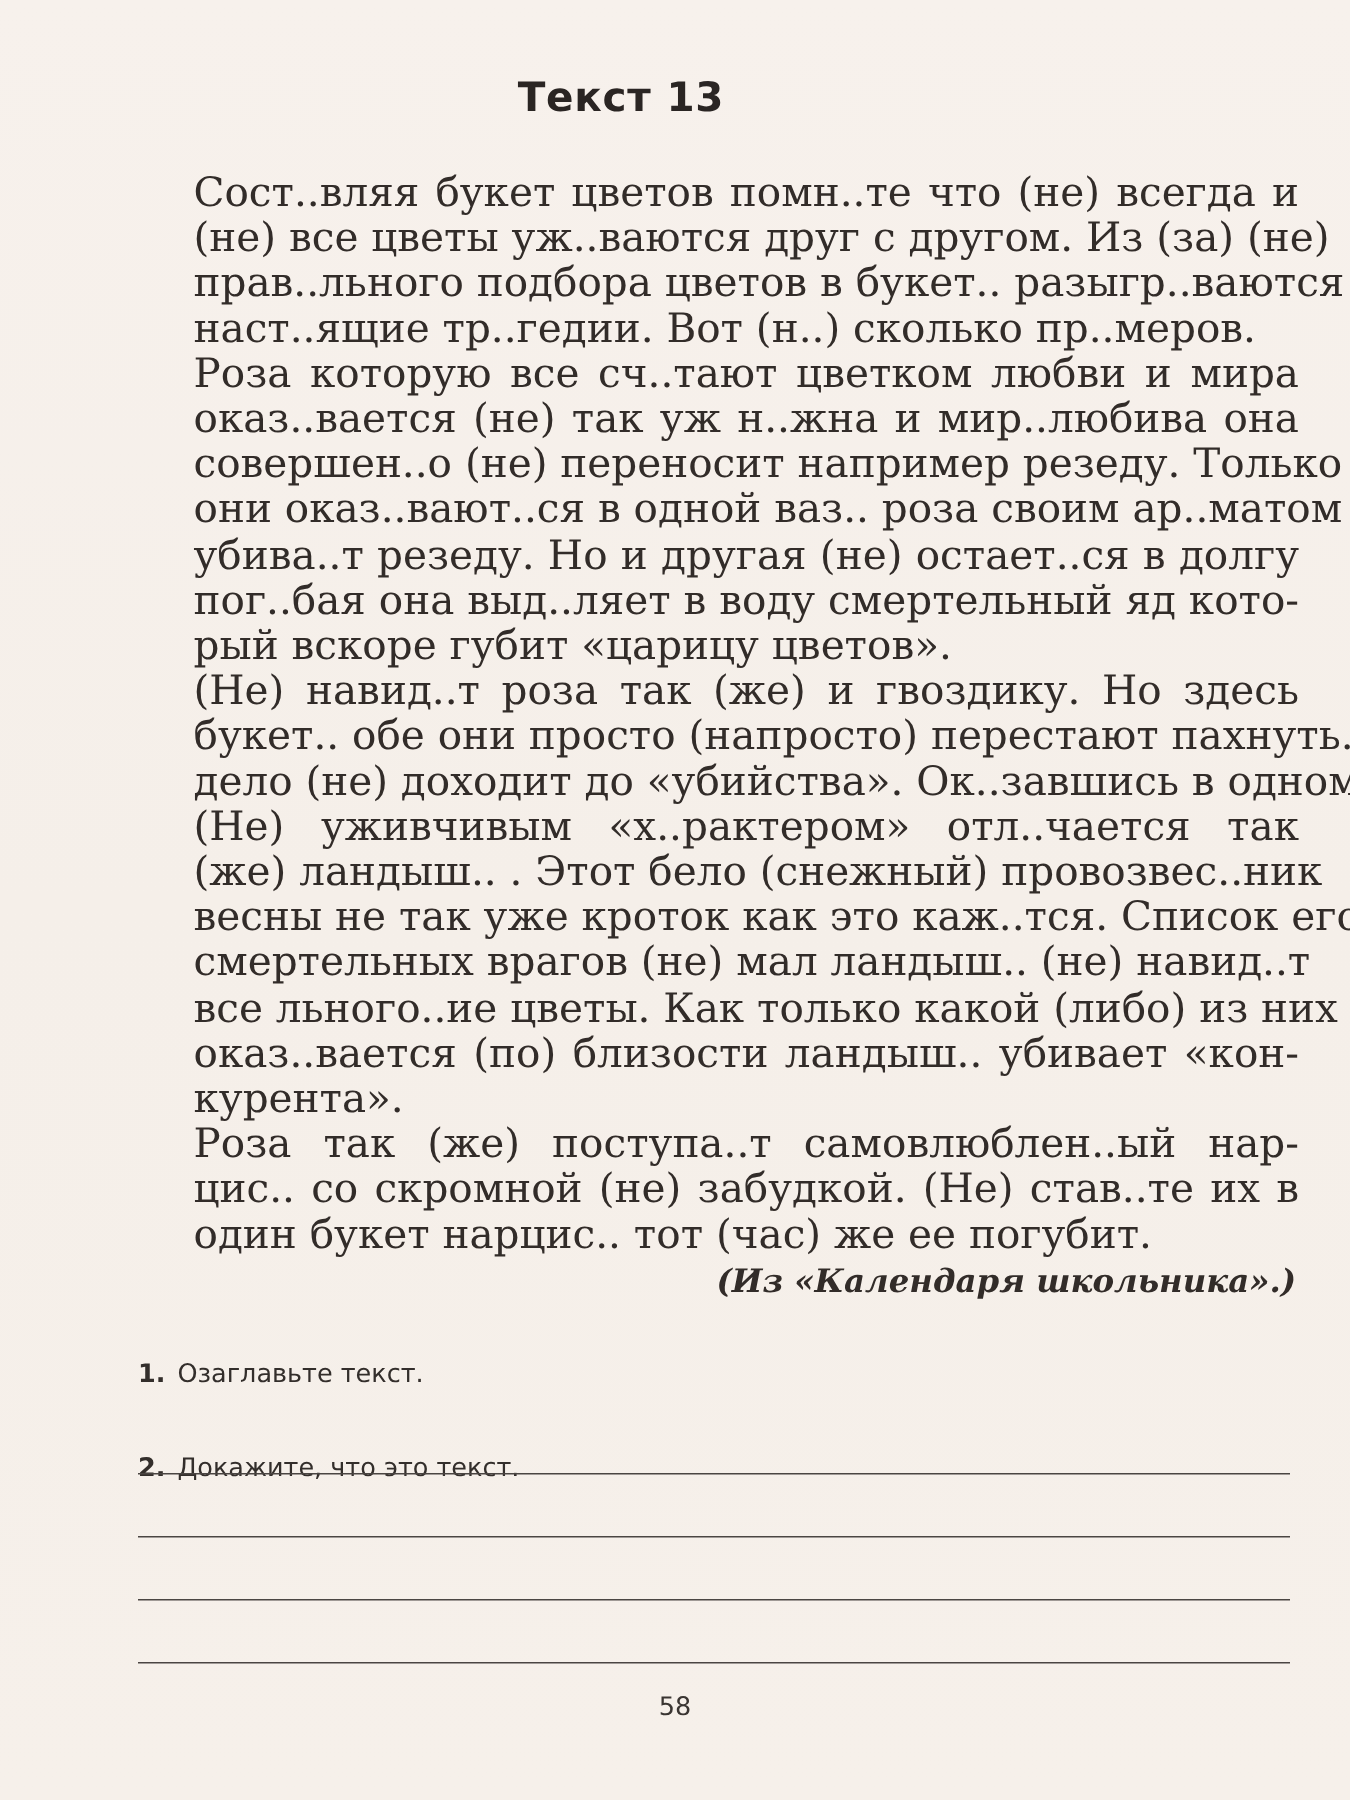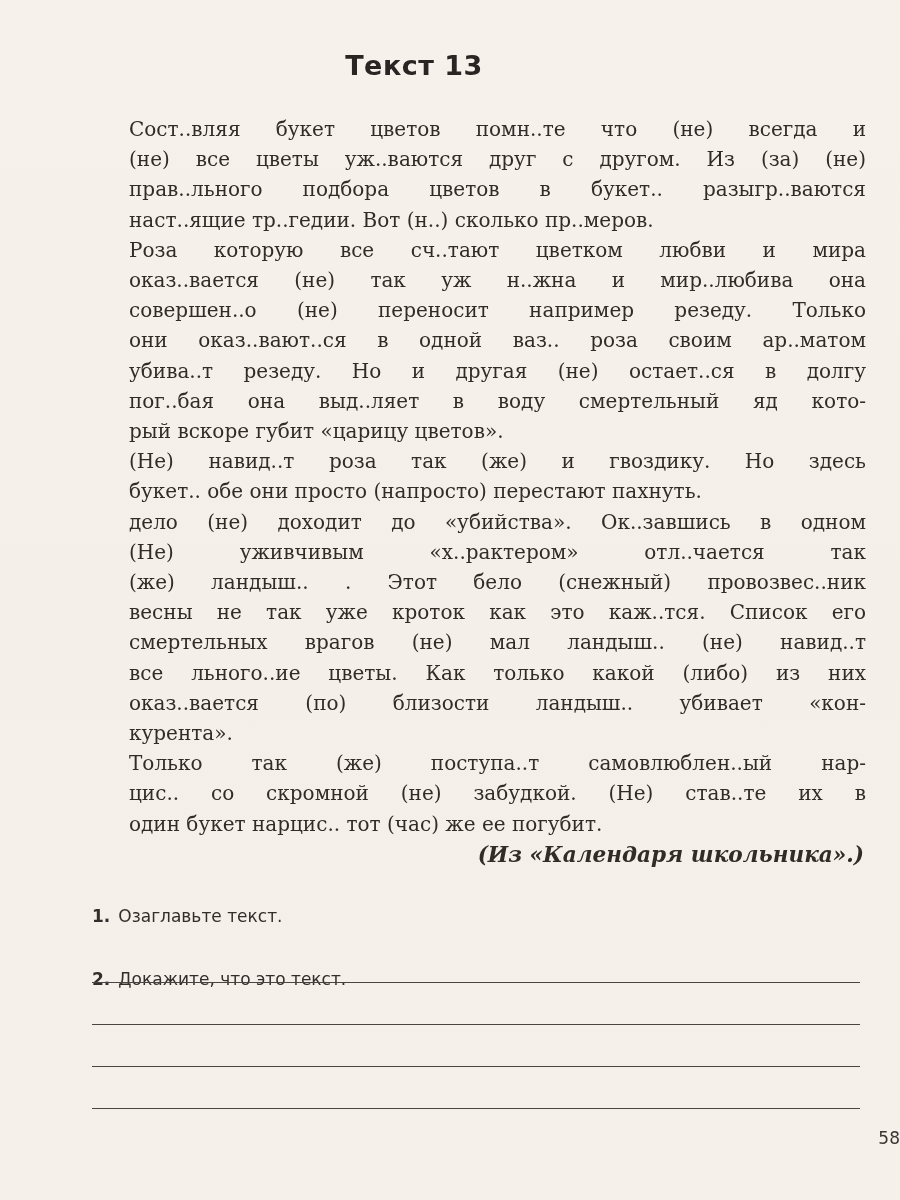--- a/index.html
+++ b/index.html
@@ -16,21 +16,21 @@
     .title {
       position: absolute; top: 50px; left: 0; width: 828px;
       text-align: center;
       font-family: "DejaVu Sans", sans-serif;
       font-weight: bold; font-size: 27px; color: #2a2523;
       letter-spacing: 0.5px;
     }
     .body-text {
       position: absolute; top: 114px; left: 92px; width: 774px;
       font-family: "DejaVu Serif", serif;
-      font-size: 20px;
+      font-size: 27px;
       line-height: 30.2px;
       color: #322c29;
     }
     .para { margin: 0; text-indent: 37px; }
     .line { display: block; white-space: nowrap; text-align: justify; text-align-last: justify; }
     .line.last { text-align-last: left; }
     .source {
       position: absolute; top: 842px; right: 36px;
       font-family: "DejaVu Serif", serif; font-style: italic;
       font-size: 21.6px; color: #322c29; font-weight: bold;
@@ -39,21 +39,21 @@
       position: absolute; left: 92px; top: 880px;
       font-family: "DejaVu Sans", sans-serif; font-size: 17px; color: #332e2b;
     }
     .task { height: 39px; line-height: 24px; margin-top: 24px; }
     .task .num { font-weight: bold; margin-right: 8px; }
     .answer-line {
       position: absolute; left: 92px; width: 768px; height: 0;
       border-top: 1.6px solid #4a4542;
     }
     .page-number {
-      position: absolute; top: 1128px; left: 0; width: 900px; text-align: right;
+      position: absolute; top: 1128px; left: 0; width: 900px; text-align: center;
       font-family: "DejaVu Sans", sans-serif; font-size: 17px; color: #3a3532;
     }
   </style>
 </head>
 <body>
 
 <div class="page">
 
   <div class="title">Текст 13</div>
 
@@ -81,21 +81,21 @@
     <p class="para">
       <span class="line">(Не) уживчивым «х..рактером» отл..чается так</span>
       <span class="line">(же) ландыш.. . Этот бело (снежный) провозвес..ник</span>
       <span class="line">весны не так уже кроток как это каж..тся. Список его</span>
       <span class="line">смертельных врагов (не) мал ландыш.. (не) навид..т</span>
       <span class="line">все льного..ие цветы. Как только какой (либо) из них</span>
       <span class="line">оказ..вается (по) близости ландыш.. убивает «кон-</span>
       <span class="line last">курента».</span>
     </p>
     <p class="para">
-      <span class="line">Только так (же) поступа..т самовлюблен..ый нар-</span>
+      <span class="line">Роза так (же) поступа..т самовлюблен..ый нар-</span>
       <span class="line">цис.. со скромной (не) забудкой. (Не) став..те их в</span>
       <span class="line last">один букет нарцис.. тот (час) же ее погубит.</span>
     </p>
   </div>
 
   <div class="source">(Из «Календаря школьника».)</div>
 
   <div class="tasks">
     <div class="task">
       <span class="num">1.</span><span>Озаглавьте текст.</span>

